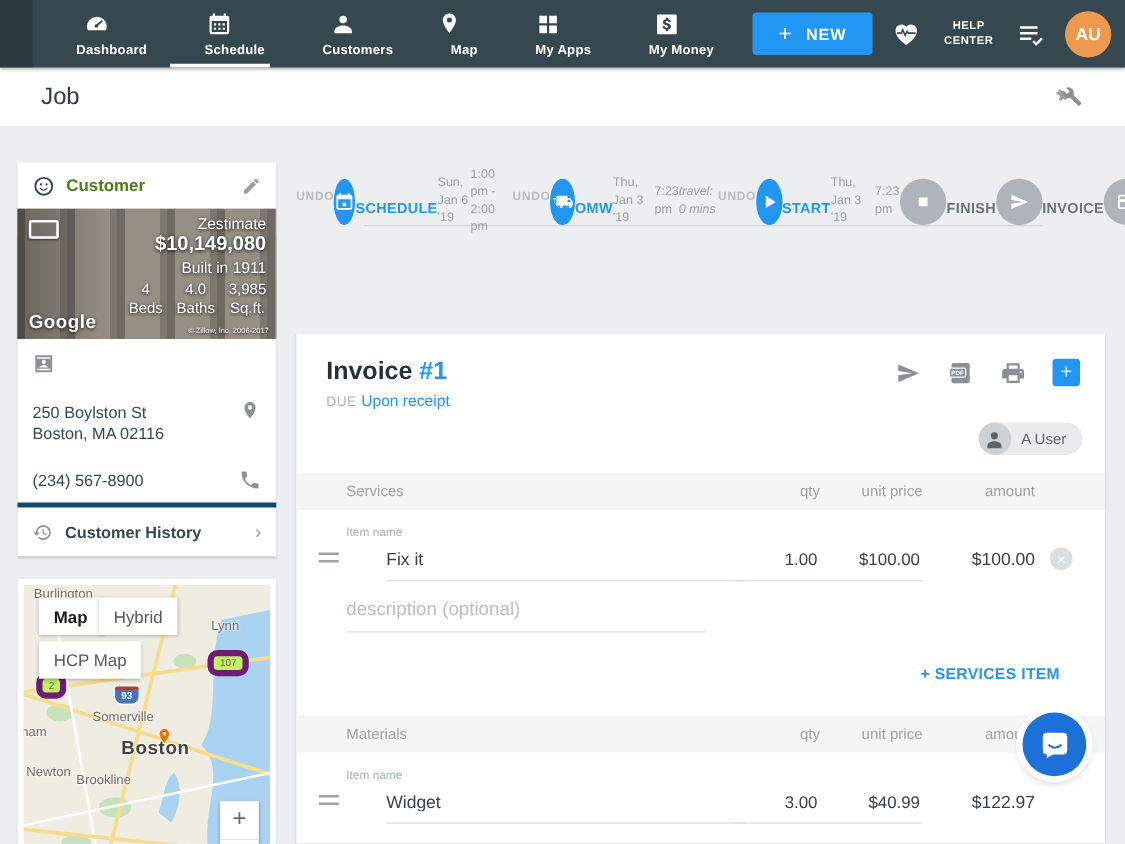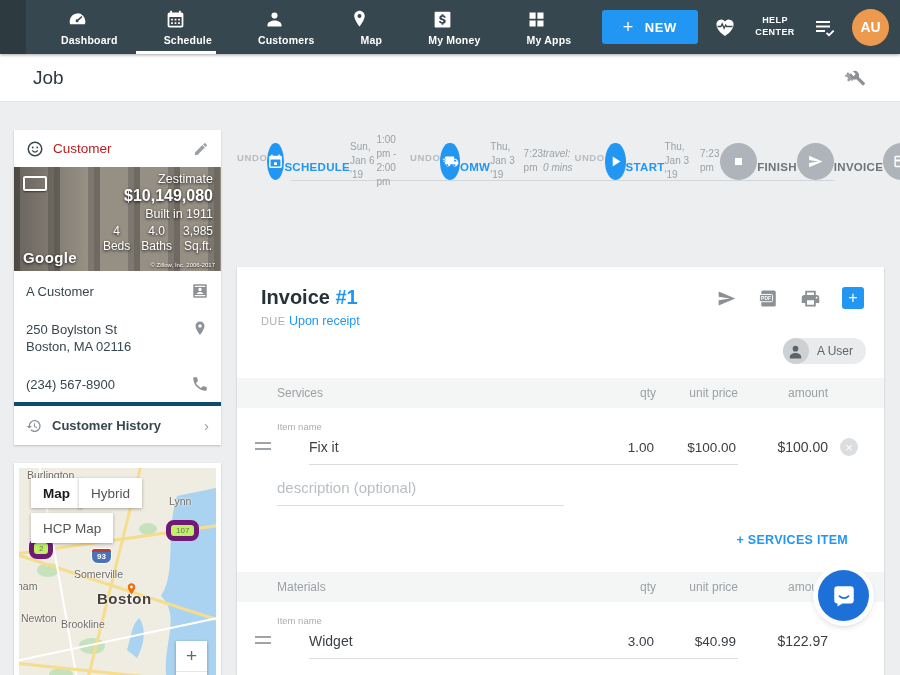--- a/index.html
+++ b/index.html
@@ -32,21 +32,21 @@
                  border-bottom:1px solid #E3E5E6; display:flex; align-items:center;
                  justify-content:space-between; padding:0 33px; z-index:20; }
   .page-title { font-size:19px; color:#2B3942; }
   .job-tools svg { width:24px; height:24px; fill:#8A9094; cursor:pointer; }
 
   
   .left-col { position:absolute; left:14px; top:130px; width:207px; }
   .card { background:#fff; box-shadow:0 1px 2px rgba(0,0,0,.2); }
   .cust-header { height:37px; display:flex; align-items:center; padding:0 12px; gap:9px; }
   .cust-header svg.face { width:18px; height:18px; }
-  .cust-header .ttl { font-weight:normal; font-size:13.5px; color:#b91c1c; flex:1; }
+  .cust-header .ttl { font-weight:bold; font-size:13.5px; color:#4d7c0f; flex:1; }
   .cust-header svg.pencil { width:16px; height:16px; fill:#9AA0A4; cursor:pointer; }
 
   .zimage { height:104px; position:relative; overflow:hidden; color:#fff;
      background:
        linear-gradient(90deg, rgba(0,0,0,.30), rgba(0,0,0,0) 35%),
        repeating-linear-gradient(90deg, #6e6a62 0 6px, #968f84 6px 34px, #7d786f 34px 40px),
        linear-gradient(180deg, #ada394 0 22px, #7a756d 22px 58px, #5f5b55 58px 100%); }
   .pano { position:absolute; left:9px; top:9px; width:24px; height:15px; border:2px solid #fff;
           border-radius:2px; box-shadow:0 1px 2px rgba(0,0,0,.5); }
   .zright { position:absolute; top:5px; right:8px; text-align:right; text-shadow:0 1px 3px rgba(0,0,0,.9); }
@@ -182,29 +182,29 @@
       <span class="lbl">Customers</span>
     </div>
     <div class="nav-item">
       <svg viewBox="0 0 24 24">
           <path d="M12 2C8.7 2 6 4.7 6 8c0 4.5 6 12 6 12s6-7.5 6-12c0-3.3-2.7-6-6-6zm0 8.3A2.3 2.3 0 1112 5.7a2.3 2.3 0 010 4.6z"></path>
         </svg>
       <span class="lbl">Map</span>
     </div>
     <div class="nav-item">
       <svg viewBox="0 0 24 24">
+          <path d="M4 4h7v7H4zM13 4h7v7h-7zM4 13h7v7H4zM13 13h7v7h-7z"></path>
+        </svg>
+      <span class="lbl">My Apps</span>
+    </div>
+    <div class="nav-item">
+      <svg viewBox="0 0 24 24">
           <path d="M4 3h16a1 1 0 011 1v16a1 1 0 01-1 1H4a1 1 0 01-1-1V4a1 1 0 011-1zm9 3h-2v1.2c-1.5.3-2.6 1.3-2.6 2.8 0 1.8 1.5 2.4 3 2.8 1.4.4 1.7.7 1.7 1.3 0 .8-.8 1-1.4 1-.9 0-1.6-.4-1.7-1.3H8c.1 1.7 1.3 2.6 3 2.9V18h2v-1.3c1.5-.3 2.7-1.2 2.7-2.8 0-2-1.7-2.5-3.2-2.9-1.2-.3-1.6-.6-1.6-1.2 0-.7.6-1 1.3-1 .8 0 1.3.4 1.4 1.1h2c-.1-1.5-1.1-2.4-2.6-2.7V6z"></path>
         </svg>
       <span class="lbl">My Money</span>
-    </div>
-    <div class="nav-item">
-      <svg viewBox="0 0 24 24">
-          <path d="M4 4h7v7H4zM13 4h7v7h-7zM4 13h7v7H4zM13 13h7v7h-7z"></path>
-        </svg>
-      <span class="lbl">My Apps</span>
     </div>
   </nav>
   <div class="nav-right">
     <button class="new-btn">
       <span class="plus">+</span>
       <span>NEW</span>
     </button>
     <svg class="nav-ic" viewBox="0 0 24 24">
         <path d="M12 21s-8.5-5.3-8.5-11A4.8 4.8 0 0112 6.4 4.8 4.8 0 0120.5 10c0 5.7-8.5 11-8.5 11z" fill="#fff"></path>
         <path d="M4.5 11.5h3.4l1.3-2.6 1.9 4.3 1.6-3.2 1 1.5h5.8" stroke="#37474F" stroke-width="1.3" fill="none"></path>
@@ -261,21 +261,20 @@
           <div class="zstat">
               <div>3,985</div>
               <div>Sq.ft.</div>
             </div>
         </div>
       </div>
       <div class="google">Google</div>
       <div class="zcopy">© Zillow, Inc. 2006-2017</div>
     </div>
     <div class="drow">
-      <div class="txt">A Customer</div>
       <svg viewBox="0 0 24 24">
           <path d="M4 3h16a1 1 0 011 1v16a1 1 0 01-1 1H4a1 1 0 01-1-1V4a1 1 0 011-1z"></path>
           <path d="M5 5h14v1.6H5z" fill="#fff"></path>
           <path d="M5 17.4h14V19H5z" fill="#fff"></path>
           <circle cx="12" cy="10" r="2.2" fill="#fff"></circle>
           <path d="M7.5 16c.6-1.8 2.4-2.7 4.5-2.7s3.9.9 4.5 2.7z" fill="#fff"></path>
         </svg>
     </div>
     <div class="drow">
       <div class="txt">

